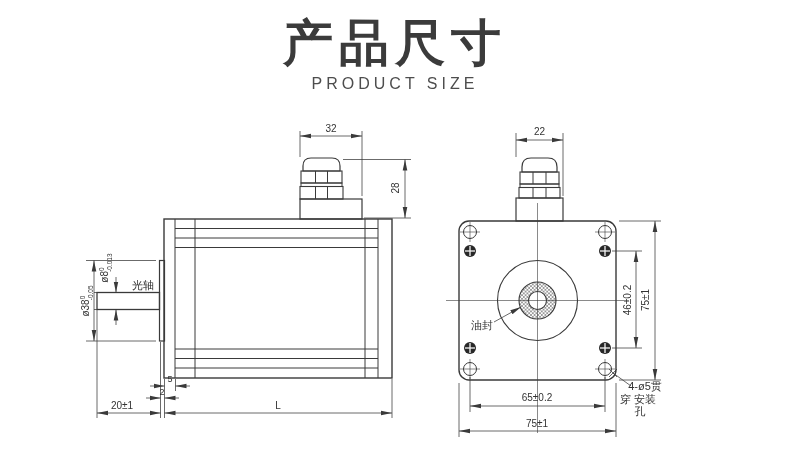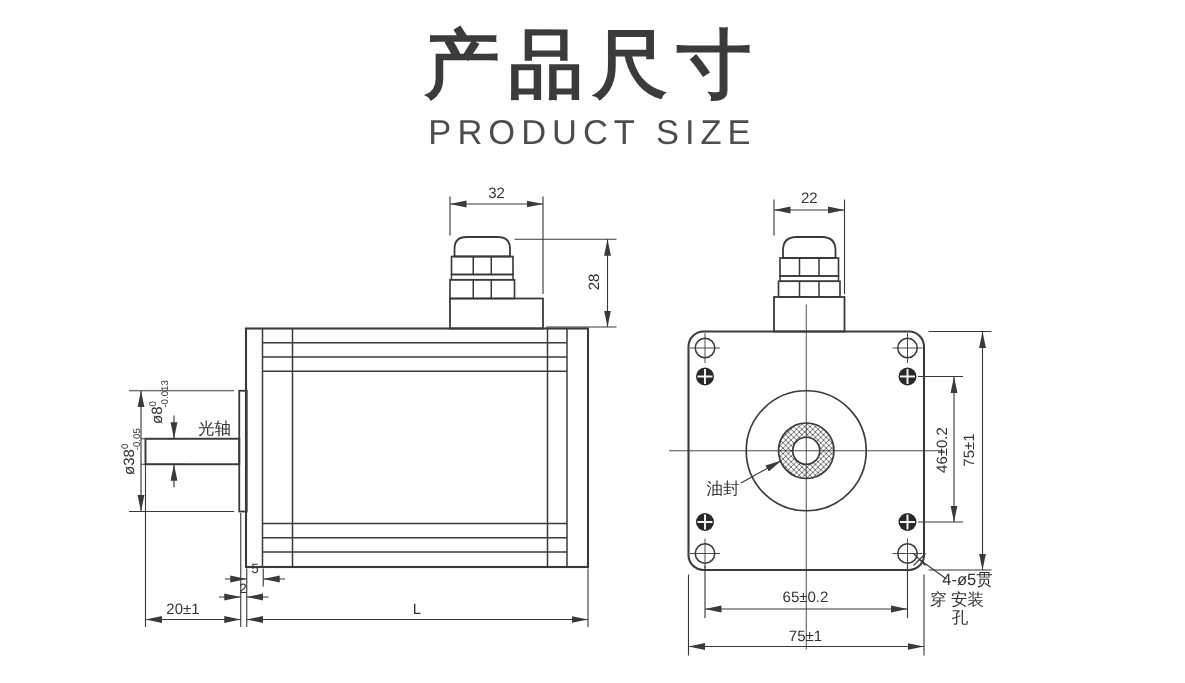--- a/index.html
+++ b/index.html
@@ -1,21 +1,21 @@
 <!DOCTYPE html>
 <html><head>
 <meta charset="utf-8">
 <style>
   html,body{margin:0;padding:0;background:#ffffff;}
   body{width:790px;height:455px;position:relative;overflow:hidden;
        font-family:"Liberation Sans","DejaVu Sans",sans-serif;}
   .hdr{position:absolute;left:0;top:0;width:790px;text-align:center;}
   .hdr .title{margin-top:16px;font-size:50px;font-weight:700;color:#3b3b3b;
               letter-spacing:6px;line-height:1.1;}
-  .hdr .subtitle{margin-top:4px;font-size:23px;font-weight:400;color:#4d4d4d;
+  .hdr .subtitle{margin-top:4px;font-size:16px;font-weight:400;color:#4d4d4d;
                  letter-spacing:4px;}
   svg{position:absolute;left:0;top:0;}
   svg text{fill:#333333;font-family:"Liberation Sans","DejaVu Sans",sans-serif;}
   .dimtxt{font-size:10px;}
   .smalltxt{font-size:9px;}
   .cntxt{font-size:11px;}
 </style>
 </head>
 <body>
 

